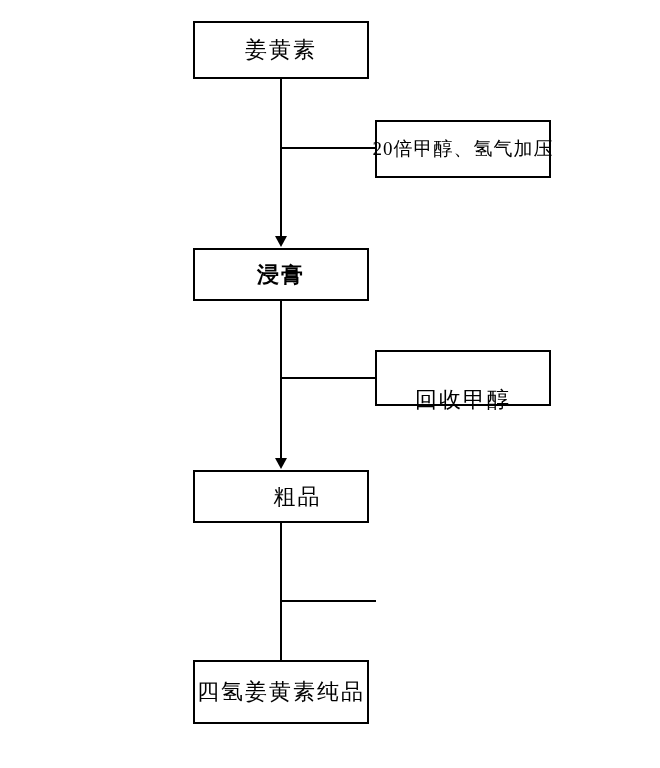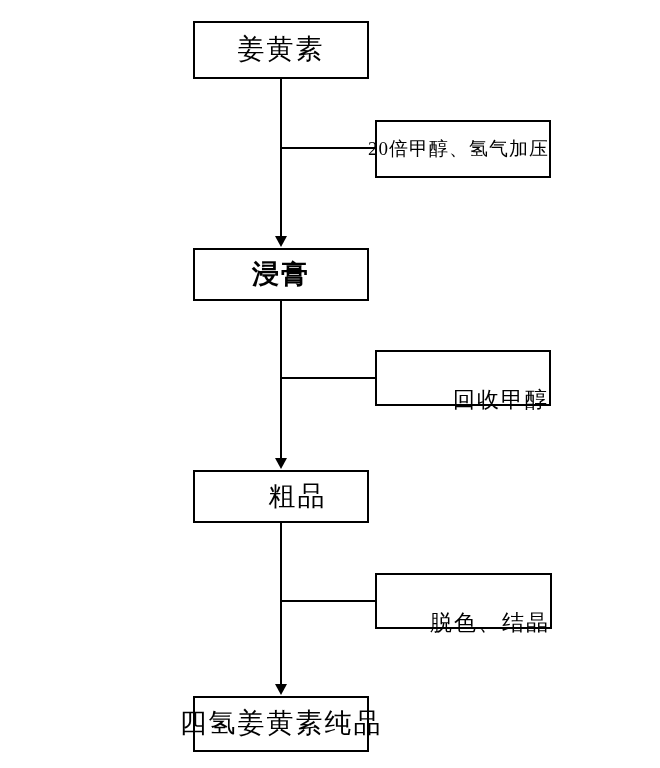--- a/index.html
+++ b/index.html
@@ -19,34 +19,34 @@
     position: absolute;
     box-sizing: border-box;
     border: 2px solid #000000;
     background: #ffffff;
     display: flex;
     align-items: center;
     justify-content: center;
     text-align: center;
   }
   .node-label {
-    font-size: 27px;
+    font-size: 22px;
     line-height: 1.15;
     color: #000000;
     letter-spacing: 2px;
     white-space: nowrap;
   }
   .side-box {
     position: absolute;
     box-sizing: border-box;
     border: 2px solid #000000;
     background: #ffffff;
     display: flex;
     flex-direction: column;
-    align-items: flex-end;
+    align-items: center;
     justify-content: center;
     text-align: center;
   }
   .side-label {
     font-size: 19px;
     line-height: 1.35;
     color: #000000;
     letter-spacing: 1px;
     white-space: nowrap;
   }
@@ -107,21 +107,18 @@
 
   <div class="node-box" style="left:193px; top:470px; width:176px; height:53px;padding-left:33px;">
     <span class="node-label">粗品</span>
   </div>
 
   <div class="v-line" style="left:280px; top:523px; height:161px;"></div>
   <div class="arrow-head" style="left:275px; top:684px;"></div>
 
   <div class="h-line" style="left:280px; top:600px; width:96px;"></div>
 
-  <div class="side-box" style="left:375px; top:573px; width:177px; height:56px;">
-    <span class="side-label side-label-big">脱色、结晶</span>
-  </div>
 
-  <div class="node-box" style="left:193px; top:696px; width:176px; height:56px;">
+  <div class="node-box" style="left:193px; top:660px; width:176px; height:64px;">
     <span class="node-label">四氢姜黄素纯品</span>
   </div>
 
 </div>
 
 </body></html>

